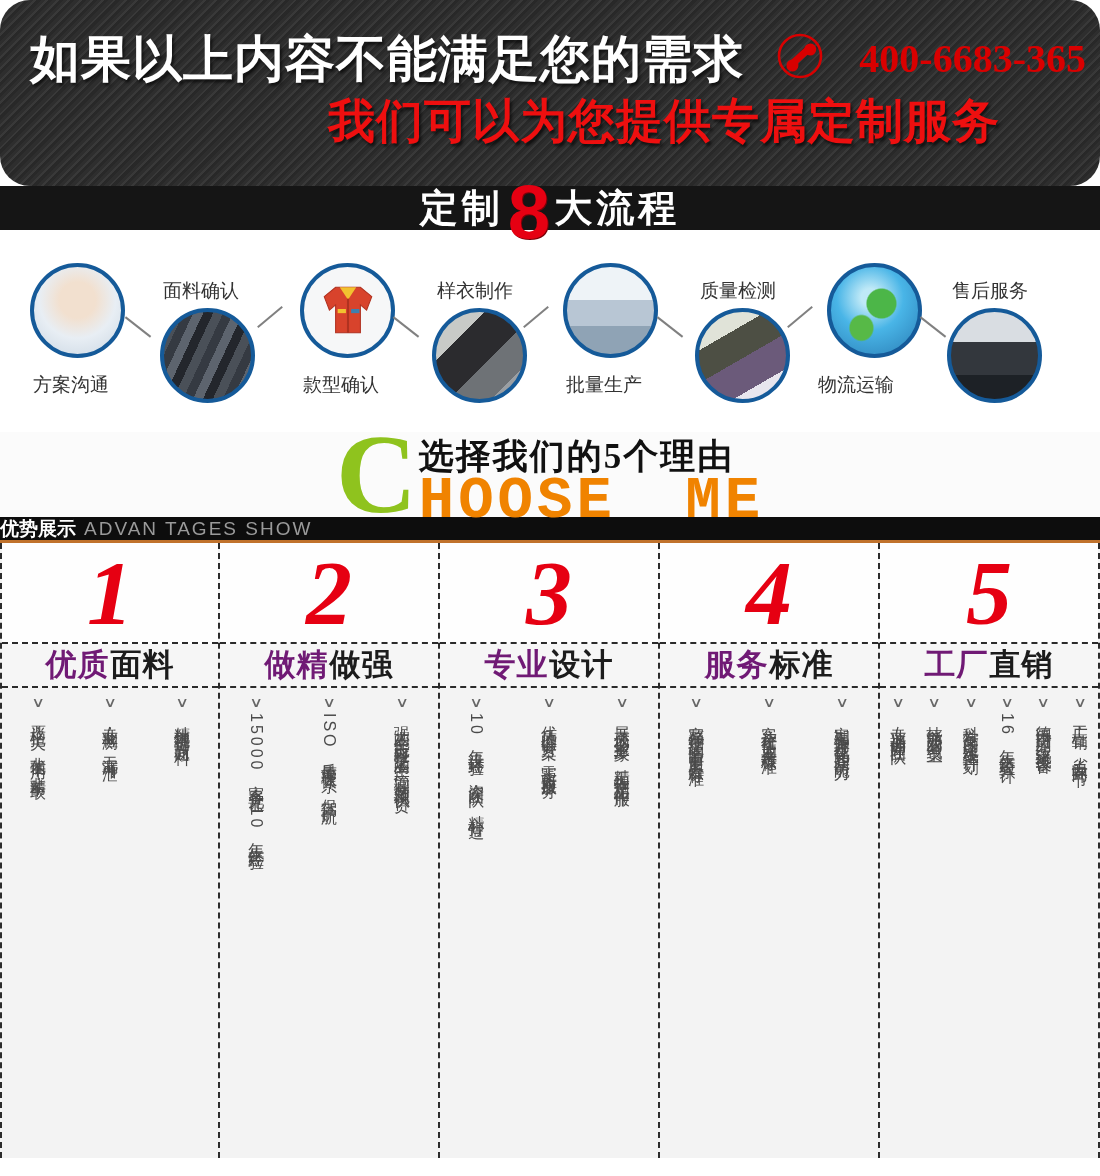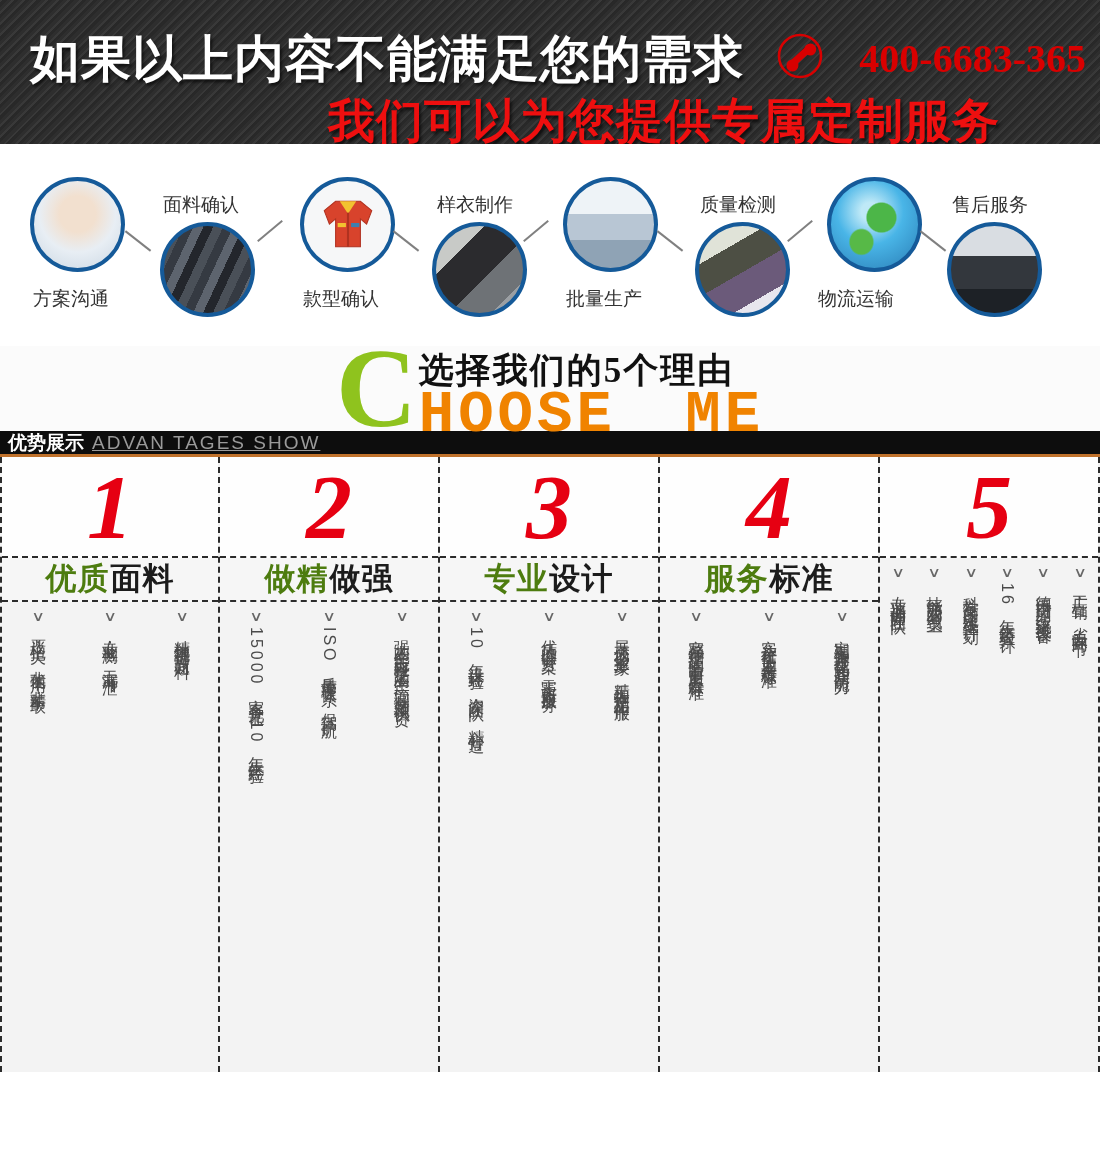--- a/index.html
+++ b/index.html
@@ -1,23 +1,24 @@
 <!DOCTYPE html>
 <html><head>
 <meta charset="utf-8">
 <style>
   * { margin:0; padding:0; box-sizing:border-box; }
   body { width:1100px; background:#ffffff; font-family:"Liberation Sans", sans-serif; }
   .page { width:1100px; height:1176px; position:relative; overflow:hidden; background:#fff; }
 
   
   .top-banner{
-    height:144px; position:relative;
+    height:186px; position:relative;
     background:#2e2e2e;
     background-image:repeating-linear-gradient(135deg, rgba(255,255,255,.05) 0 2px, rgba(0,0,0,.12) 2px 5px, transparent 5px 8px);
+    border-radius:30px;
   }
   .headline1{
     position:absolute; left:30px; top:26px;
     font-size:50px; font-weight:bold; color:#ffffff; letter-spacing:1px;
     text-shadow:2px 3px 3px rgba(0,0,0,.6); white-space:nowrap;
   }
   .phone-block{
     position:absolute; right:14px; top:32px;
     display:flex; align-items:center; gap:3px;
   }
@@ -85,43 +86,43 @@
   }
   .choose-en{
     font-family:Liberation Mono, monospace; font-weight:bold;
     font-size:59px; color:#f08300; letter-spacing:4px; word-spacing:30px;
     line-height:44px; white-space:nowrap;
   }
 
   
   .adv-bar{
     height:26px; background:#0d0d0d; border-bottom:3px solid #c0722c;
-    display:flex; align-items:center; padding-left:8px;
+    display:flex; align-items:center; 
   }
   .adv-cn{ font-size:19px; font-weight:bold; color:#ffffff; }
-  .adv-en{ font-size:19px; color:#9a9a9a; margin-left:8px; letter-spacing:2px;text-decoration:underline; }
+  .adv-en{ font-size:19px; color:#9a9a9a; margin-left:8px; letter-spacing:2px; }
 
   
   .reasons{ display:grid; grid-template-columns:repeat(5, 1fr); background:#f3f3f3; }
   .col{ border-right:2px dashed #2b2b2b; }
   .col:first-child{ border-left:2px dashed #2b2b2b; }
   .num-cell{
     height:101px; background:#fefefe; border-bottom:2px dashed #2b2b2b;
     display:flex; align-items:center; justify-content:center;
   }
   .big-num{
     font-family:"Liberation Serif", serif; font-style:italic; font-weight:bold;
     font-size:92px; color:#e60012; line-height:92px;
   }
   .header-cell{
     height:44px; background:#f6f6f6; border-bottom:2px dashed #2b2b2b;
     display:flex; align-items:center; justify-content:center;
     font-size:31px; font-weight:bold; color:#1c1c1c; letter-spacing:1px; white-space:nowrap;
   }
-  .hl{ color:#4d7c0f; margin-right:1px; }
+  .hl{ color:#701a75; margin-right:1px; }
   .items-cell{
     height:470px; display:flex; flex-direction:row-reverse;
     justify-content:space-around; align-items:flex-start; padding-top:6px;
   }
   .v-item{ display:flex; flex-direction:column; align-items:center; }
   .v-mark{ font-size:14px; color:#666; transform:scaleX(1.35); line-height:16px; }
   .v-text{
     writing-mode:vertical-rl; text-orientation:mixed;
     font-size:16px; letter-spacing:3px; color:#4a4a4a; line-height:20px;
     margin-top:3px; max-height:440px;
@@ -144,20 +145,25 @@
             <circle cx="12" cy="26" r="6"></circle>
             <circle cx="36" cy="26" r="6"></circle>
           </g>
         </svg>
       </span>
       <span class="phone-number">400-6683-365</span>
     </div>
     <div class="headline2">我们可以为您提供专属定制服务</div>
   </header>
 
+  <div class="process-title-bar">
+    <span class="ptb-side">定制</span>
+    <span class="ptb-num">8</span>
+    <span class="ptb-side">大流程</span>
+  </div>
 
   <section class="process-flow">
     <div class="step-circle circle-high p1" style="left:30px"></div>
     <div class="step-circle circle-low  p2" style="left:160px"></div>
     <div class="step-circle circle-high p3" style="left:300px">
       <span>
         <svg width="62" height="62" viewBox="0 0 60 60">
           <path d="M18 9 L42 9 L53 18 L48 31 L42 26 L42 53 L18 53 L18 26 L12 31 L7 18 Z" fill="#d8432c" stroke="#b03220" stroke-width="1"></path>
           <path d="M22 9 L30 21 L38 9 Z" fill="#f2c230"></path>
           <rect x="29" y="20" width="2" height="33" fill="#b03220"></rect>
@@ -298,20 +304,24 @@
           <span class="v-mark">∨</span>
           <span class="v-text">完整仔细严谨的售前中后服务白标准</span>
         </div>
       </div>
     </div>
 
     <div class="col">
       <div class="num-cell">
         <span class="big-num">5</span>
       </div>
+      <div class="header-cell">
+        <span class="hl">工厂</span>
+          <span>直销</span>
+      </div>
       <div class="items-cell">
         <div class="v-item">
           <span class="v-mark">∨</span>
           <span class="v-text">工厂直销，省去中间环节</span>
         </div>
         <div class="v-item">
           <span class="v-mark">∨</span>
           <span class="v-text">德国进口的一线流水线设备</span>
         </div>
         <div class="v-item">

